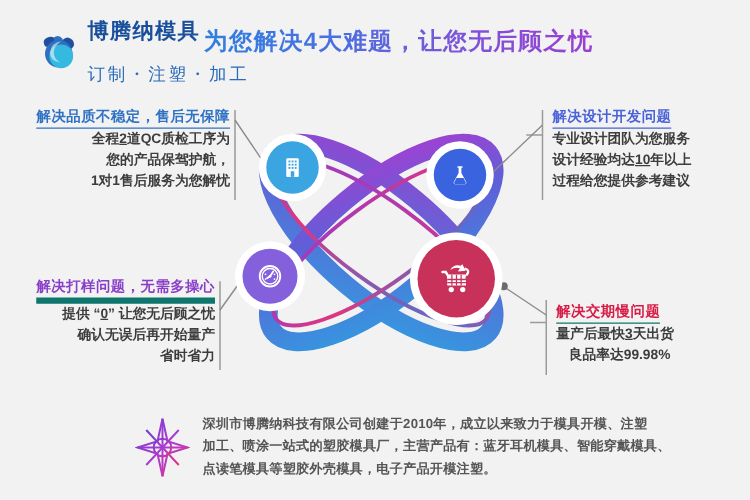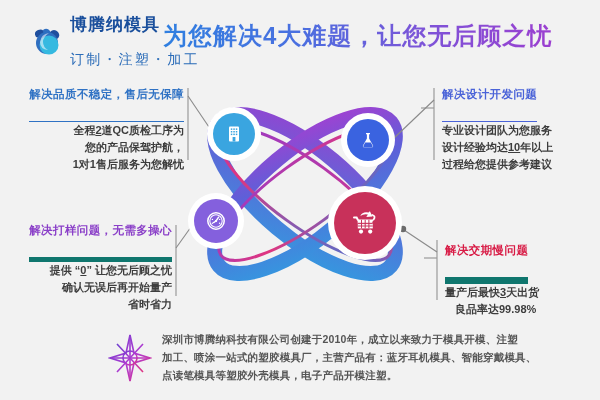--- a/index.html
+++ b/index.html
@@ -14,21 +14,21 @@
   
   .header{position:absolute;left:0;top:0;width:540px;height:70px;}
   .logo{position:absolute;left:30px;top:16px;display:flex;align-items:center;gap:6px;}
   .logo-mark{width:34px;height:34px;position:relative;flex:none;}
   .logo-text{display:flex;flex-direction:column;line-height:1;}
   .logo-title{font-size:17px;font-weight:bold;color:#1a4f9c;letter-spacing:1px;}
   .logo-sub{font-size:14px;color:#2b6cb8;letter-spacing:2.2px;margin-top:19px;}
 
   .headline{
     position:absolute;left:163px;top:20px;
-    font-size:24px;font-weight:bold;letter-spacing:1px;white-space:nowrap;
+    font-size:19px;font-weight:bold;letter-spacing:1px;white-space:nowrap;
     background:linear-gradient(90deg,#2f7fe0 0%,#4a6fe0 35%,#7b55d8 65%,#9b3fd0 100%);
     -webkit-background-clip:text;background-clip:text;color:transparent;
   }
 
   
   .orbit{position:absolute;left:185px;top:72px;width:240px;height:245px;}
   .orbit svg{display:block;}
 
   .node{
     position:absolute;border-radius:50%;
@@ -42,25 +42,25 @@
   .node-cart{left:334px;top:192px;width:62px;height:62px;background:#c8315a;}
 
   
   .connector{position:absolute;}
   .conn-line{stroke:#8a8a8a;stroke-width:1.1;fill:none;}
   .conn-dot{fill:#6b6b6b;}
   .conn-bar{stroke:#9a9a9a;stroke-width:1.2;}
 
   
   .block{position:absolute;}
-  .b-title{font-size:11.5px;font-weight:bold;letter-spacing:.4px;white-space:nowrap;padding-bottom:19px;}
+  .b-title{font-size:11.5px;font-weight:bold;letter-spacing:.4px;white-space:nowrap;padding-bottom:1px;}
   .b-title.tl{color:#2f72c4;border-bottom:1px solid #2f72c4;display:inline-block;}
   .b-title.tr{color:#4a63d8;border-bottom:1px solid #4a63d8;display:inline-block;}
   .b-title.bl{color:#8a3fc8;border-bottom:5px solid #0f766e;display:inline-block;margin-left:15px;}
-  .b-title.br{color:#d81b45;border-bottom:7px solid #0f766e;display:inline-block;}
+  .b-title.br{color:#d81b45;border-bottom:1px solid #0f766e;display:inline-block;}
   .b-line{font-size:11px;color:#3d3d3d;white-space:nowrap;line-height:1.55;font-weight:bold;}
   .b-line u{text-decoration:underline;}
   .ta-right{text-align:right;}
   .ta-left{text-align:left;}
 
   
   .footer{position:absolute;left:108px;top:330px;width:470px;display:flex;gap:10px;align-items:center;}
   .star{width:44px;height:50px;flex:none;margin-top:2px;}
   .footer-text{font-size:10.5px;color:#555;line-height:1.72;font-weight:bold;letter-spacing:.2px;}
   .footer-text div{white-space:nowrap;}

